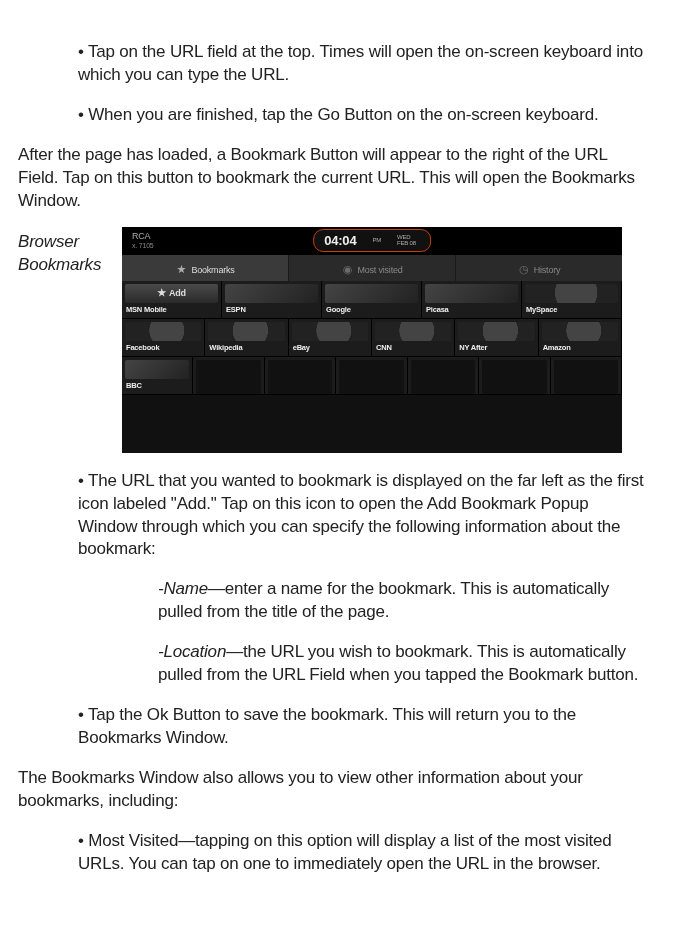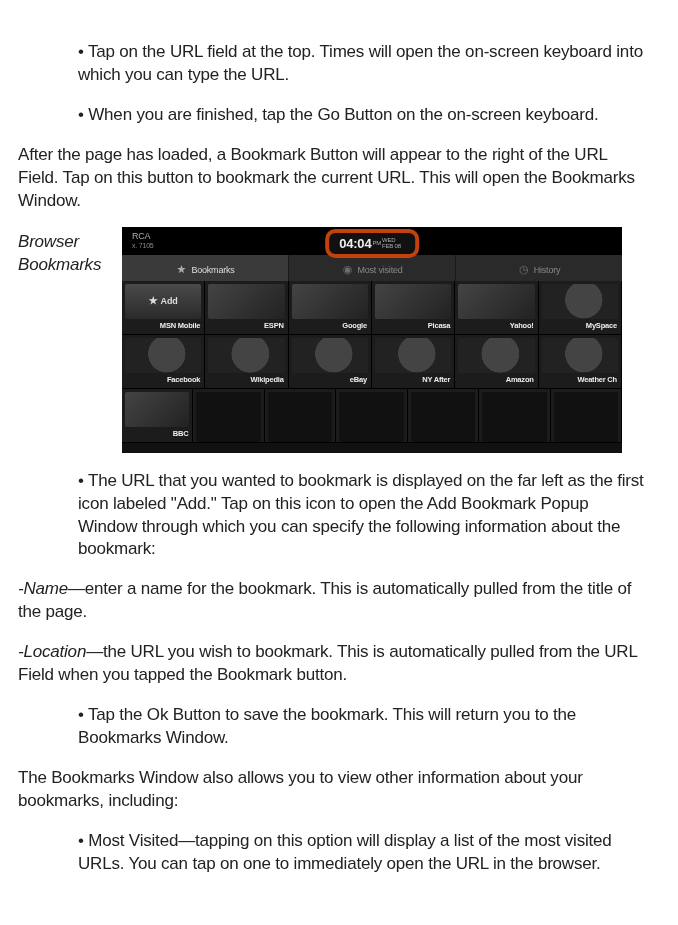--- a/index.html
+++ b/index.html
@@ -11,21 +11,21 @@
   body {
     font-family: "Helvetica Neue", Arial, sans-serif;
     color: #222;
     font-size: 17px;
     line-height: 1.35;
     letter-spacing: -0.2px;
     padding: 24px 18px 20px 18px;
     box-sizing: border-box;
   }
   .indent-1 { margin-left: 60px; margin-right: 10px; margin-bottom: 8px; }
-  .indent-2 { margin-right: 6px; margin-bottom: 8px; }
+  .indent-2 { margin-left: 140px; margin-right: 6px; margin-bottom: 8px; }
   .no-indent { margin-left: 0; margin-right: 10px; margin-bottom: 8px; }
   .caption-row { display: flex; align-items: flex-start; margin-top: 14px; margin-bottom: 10px; }
   .caption {
     font-style: italic;
     width: 104px;
     flex: none;
     margin-top: 4px;
     font-size: 17px;
   }
 
@@ -50,26 +50,26 @@
   }
   .shot .statusbar .left { line-height: 1.05; }
   .shot .statusbar .left .brand { font-size: 9px; }
   .shot .statusbar .left .model { font-size: 7px; color: #888; }
   .shot .statusbar .clock {
     position: absolute;
     left: 50%;
     transform: translateX(-50%);
     top: 2px;
     background: #111;
-    border: 4px solid #c2410c;
+    border: 1px solid #c2410c;
     border-radius: 10px;
     padding: 2px 14px 2px 10px;
     display: flex;
     align-items: center;
-    gap: 1px;
+    gap: 16px;
   }
   .shot .statusbar .clock .time { font-size: 13px; font-weight: 600; color: #eee; }
   .shot .statusbar .clock .ampm { font-size: 6px; color: #aaa; }
   .shot .statusbar .clock .date { font-size: 6px; line-height: 1; color: #aaa; text-align: left; }
 
   .shot .tabs {
     height: 30px;
     background: #2a2a2a;
     display: flex;
   }
@@ -90,22 +90,21 @@
   }
   .shot .tabs .tab .ticon { width: 12px; height: 12px; display: flex; align-items: center; justify-content: center; opacity: .7; font-size: 11px; }
 
   .shot .grid-wrap {
     position: absolute;
     top: 54px; left: 0; right: 0; bottom: 0;
     background: #111;
   }
   .shot .row {
     display: flex;
-    height: 54px;
-    text-align: right;
+    height: 38px;
   }
   .shot .cell {
     flex: 1;
     border-right: 1px solid #000;
     border-bottom: 1px solid #000;
     display: flex;
     flex-direction: column;
     position: relative;
     overflow: hidden;
     background: #1c1c1c;
@@ -203,52 +202,48 @@
           </div>
         <div class="cell">
             <div class="thumb"></div>
             <div class="lbl">Google</div>
           </div>
         <div class="cell">
             <div class="thumb"></div>
             <div class="lbl">Picasa</div>
           </div>
         <div class="cell">
-            <div class="thumb"></div>
-            <div class="lbl">Yahoo!</div>
-          </div>
-        <div class="cell">
             <div class="thumb globe"></div>
             <div class="lbl">MySpace</div>
           </div>
       </div>
       <div class="row">
         <div class="cell">
             <div class="thumb globe"></div>
             <div class="lbl">Facebook</div>
           </div>
         <div class="cell">
             <div class="thumb globe"></div>
             <div class="lbl">Wikipedia</div>
           </div>
         <div class="cell">
             <div class="thumb globe"></div>
             <div class="lbl">eBay</div>
           </div>
         <div class="cell">
             <div class="thumb globe"></div>
+            <div class="lbl">CNN</div>
+          </div>
+        <div class="cell">
+            <div class="thumb globe"></div>
             <div class="lbl">NY After</div>
           </div>
         <div class="cell">
             <div class="thumb globe"></div>
             <div class="lbl">Amazon</div>
-          </div>
-        <div class="cell">
-            <div class="thumb globe"></div>
-            <div class="lbl">Weather Ch</div>
           </div>
       </div>
       <div class="row">
         <div class="cell bbc">
             <div class="thumb"></div>
             <div class="lbl">BBC</div>
           </div>
         <div class="cell blank">
             <div class="thumb"></div>
           </div>

